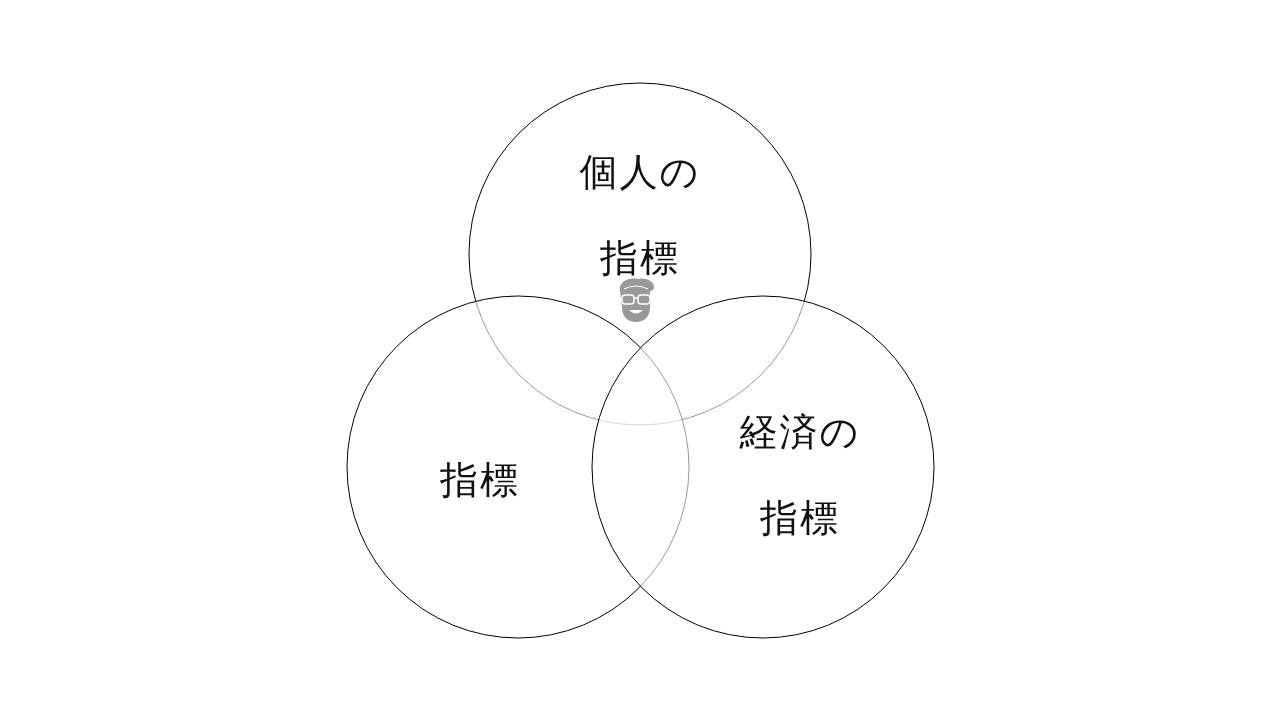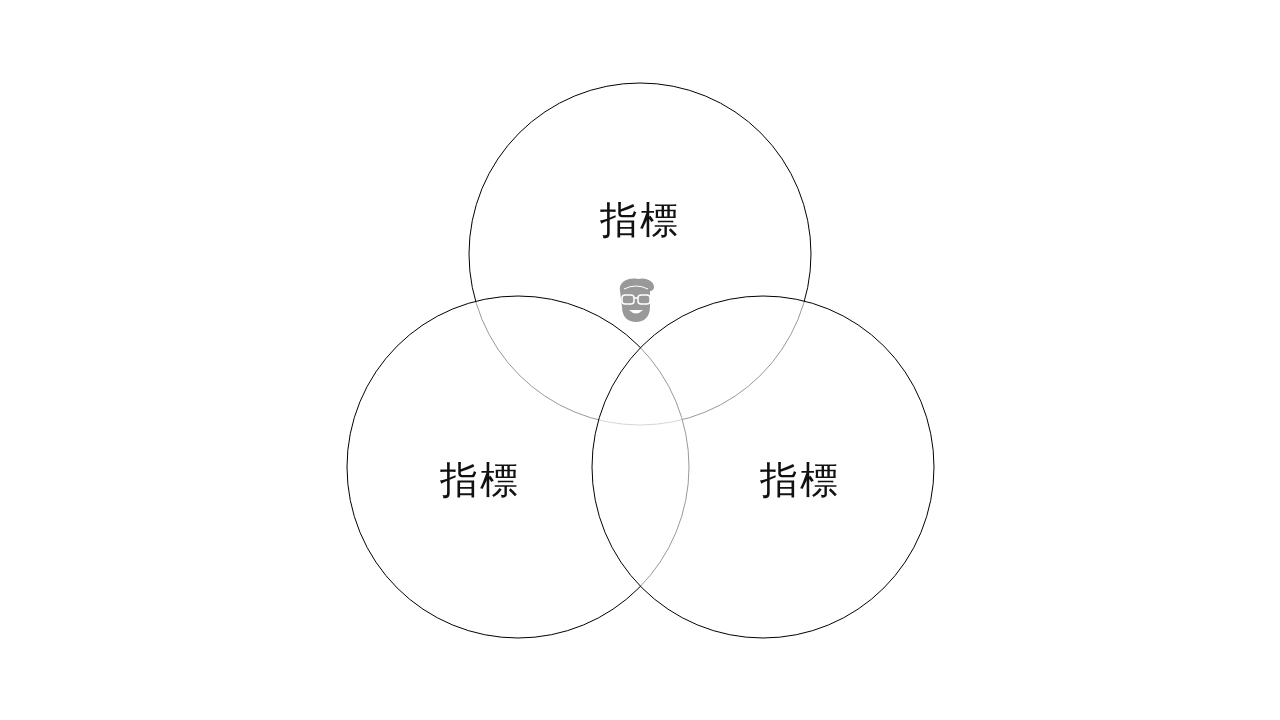--- a/index.html
+++ b/index.html
@@ -13,28 +13,30 @@
 </head>
 <body>
 
 <svg class="venn" width="1280" height="720">
   <circle cx="640" cy="254" r="171" fill="rgba(255,255,255,0.6)" stroke="#000" stroke-width="1"></circle>
   <circle cx="518" cy="467" r="171" fill="rgba(255,255,255,0.6)" stroke="#000" stroke-width="1"></circle>
   <circle cx="763" cy="467" r="171" fill="rgba(255,255,255,0.6)" stroke="#000" stroke-width="1"></circle>
 </svg>
 
 <div class="label" style="left:540px; top:153px;">
+  <div>個人の</div>
   <div style="margin-top:48px;">指標</div>
 </div>
 
 <div class="label" style="left:380px; top:413px;">
   <div style="margin-top:48px;">指標</div>
 </div>
 
 <div class="label" style="left:700px; top:413px;">
+  <div>経済の</div>
   <div style="margin-top:48px;">指標</div>
 </div>
 
 <svg class="avatar" viewBox="0 0 44 46">
   <path d="M6 14 C4 4 16 0 24 2 C32 0 40 4 40 10 C40 14 36 14 36 14 L36 30 C36 40 30 45 22 45 C14 45 8 40 8 30 Z" fill="#999"></path>
   <rect x="8" y="18" width="12" height="9" rx="3" fill="none" stroke="#fff" stroke-width="1.5"></rect>
   <rect x="24" y="18" width="12" height="9" rx="3" fill="none" stroke="#fff" stroke-width="1.5"></rect>
   <line x1="20" y1="21" x2="24" y2="21" stroke="#fff" stroke-width="1.5"></line>
   <path d="M15 33 Q22 40 29 33 Z" fill="#fff"></path>
   <path d="M10 12 Q22 6 34 12" fill="none" stroke="#fff" stroke-width="1"></path>

